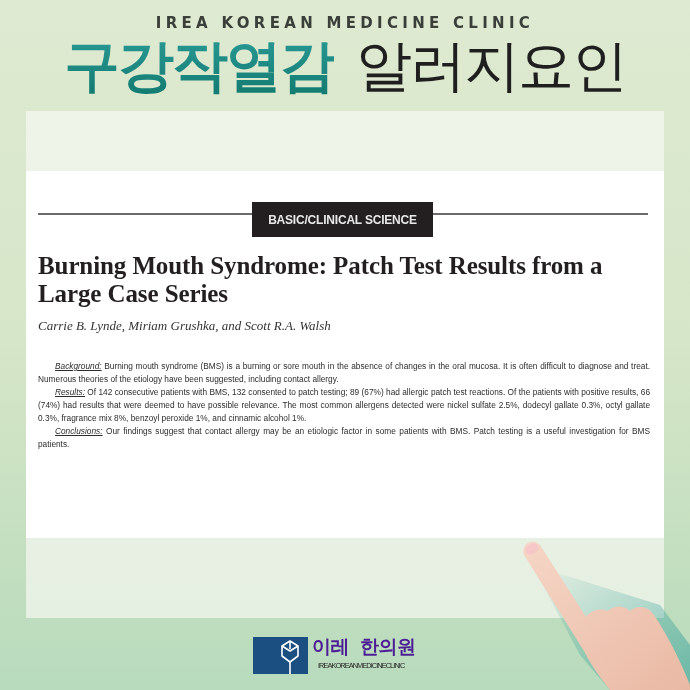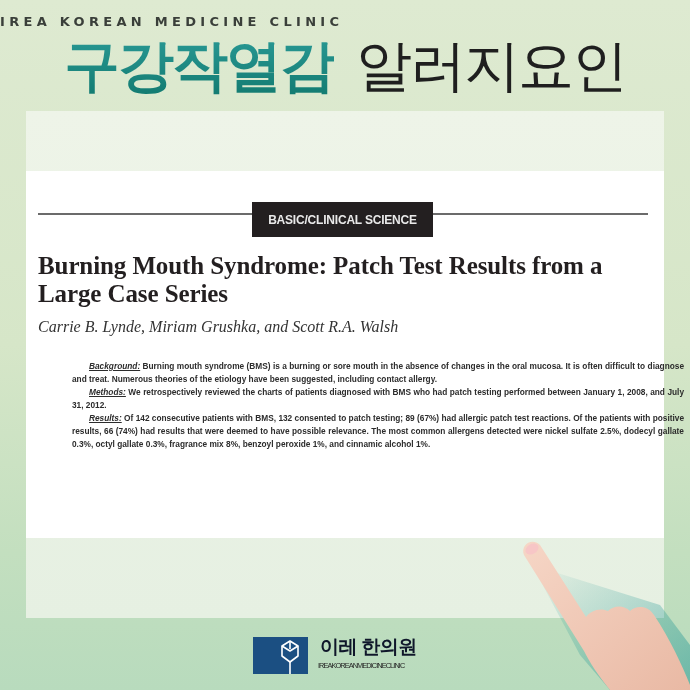--- a/index.html
+++ b/index.html
@@ -4,21 +4,21 @@
 <style>
   * { margin: 0; padding: 0; box-sizing: border-box; }
   html, body { width: 690px; height: 690px; overflow: hidden; }
   body {
     position: relative;
     background: linear-gradient(180deg, #deead1 0%, #d6e6c8 50%, #c3dfbf 80%, #b8dbbd 100%);
     font-family: "Liberation Sans", sans-serif;
   }
   .subtitle {
     position: absolute; top: 14px; left: 0; width: 690px;
-    text-align: left; font-size: 13px; letter-spacing: 4.3px;
+    text-align: center; font-size: 15px; letter-spacing: 4.3px;
     color: #3a3f3a; font-weight: bold;
     font-family: "DejaVu Sans", sans-serif;
   }
   .main-title {
     position: absolute; top: 30px; left: 0; width: 690px;
     text-align: center; font-size: 56px; line-height: 72px;
     font-family: "DejaVu Sans", sans-serif; letter-spacing: -2px;
     white-space: nowrap;
   }
   .main-title .teal {
@@ -51,46 +51,45 @@
     font-family: "Liberation Sans", sans-serif;
   }
   .paper-title {
     position: absolute; left: 38px; top: 252px; width: 620px;
     font-family: "Liberation Serif", serif; font-weight: bold;
     font-size: 25px; line-height: 28px; color: #231f20; letter-spacing: -0.1px;
   }
   .authors {
     position: absolute; left: 38px; top: 318px;
     font-family: "Liberation Serif", serif; font-style: italic;
-    font-size: 16px; color: #333;
+    font-size: 13px; color: #333;
   }
   .abstract {
     position: absolute; left: 38px; top: 360px; width: 612px;
-    font-family: "Liberation Sans", sans-serif; font-weight: bold;
+    font-family: "Liberation Sans", sans-serif; font-weight: normal;
     font-size: 8.3px; line-height: 13px; color: #2c2c2c;
     text-align: justify;
-    margin-left: 34px;
   }
   .abstract p { text-indent: 17px; }
   .abstract .label {
     font-style: italic; text-decoration: underline; text-underline-offset: 1px;
   }
 
   .hand {
     position: absolute; left: 520px; top: 535px; width: 170px; height: 155px;
   }
 
   .logo-box {
     position: absolute; left: 253px; top: 637px; width: 55px; height: 37px;
     background: #1b4f82;
   }
   .logo-kr {
-    position: absolute; left: 320px; top: 634px;
-    font-family: Liberation Serif, serif; font-weight: bold;
-    font-size: 19px; color: #0f172a; letter-spacing: -0.5px;
+    position: absolute; left: 312px; top: 634px;
+    font-family: Liberation Mono, monospace; font-weight: bold;
+    font-size: 19px; color: #4c1d95; letter-spacing: -0.5px;
   }
   .logo-en {
     position: absolute; left: 318px; top: 661px;
     font-family: "Liberation Sans", sans-serif;
     font-size: 8px; color: #222; letter-spacing: -1px; transform: scaleX(0.92);
     transform-origin: left center;
   }
 </style>
 </head>
 <body>
@@ -103,22 +102,22 @@
 
 <div class="rule left"></div>
 <div class="rule right"></div>
 <div class="badge">BASIC/CLINICAL SCIENCE</div>
 
 <div class="paper-title">Burning Mouth Syndrome: Patch Test Results from a Large Case Series</div>
 <div class="authors">Carrie B. Lynde, Miriam Grushka, and Scott R.A. Walsh</div>
 
 <div class="abstract">
   <p><span class="label">Background:</span><span> Burning mouth syndrome (BMS) is a burning or sore mouth in the absence of changes in the oral mucosa. It is often difficult to diagnose and treat. Numerous theories of the etiology have been suggested, including contact allergy.</span></p>
-  <p><span class="label">Methods:</span><span> We retrospectively reviewed the charts of patients diagnosed with BMS who had patch testing performed between January 1, 2008, and July 31, 2012.</span></p>
   <p><span class="label">Results:</span><span> Of 142 consecutive patients with BMS, 132 consented to patch testing; 89 (67%) had allergic patch test reactions. Of the patients with positive results, 66 (74%) had results that were deemed to have possible relevance. The most common allergens detected were nickel sulfate 2.5%, dodecyl gallate 0.3%, octyl gallate 0.3%, fragrance mix 8%, benzoyl peroxide 1%, and cinnamic alcohol 1%.</span></p>
+  <p><span class="label">Conclusions:</span><span> Our findings suggest that contact allergy may be an etiologic factor in some patients with BMS. Patch testing is a useful investigation for BMS patients.</span></p>
 </div>
 
 <svg class="hand" viewBox="0 0 170 155" xmlns="http://www.w3.org/2000/svg">
   <defs>
     <linearGradient id="skin" x1="0" y1="0" x2="1" y2="1">
       <stop offset="0" stop-color="#f6d6c6"></stop>
       <stop offset="1" stop-color="#e9b9a4"></stop>
     </linearGradient>
     <linearGradient id="shadow" x1="0" y1="0" x2="1" y2="1">
       <stop offset="0" stop-color="#2a9a96" stop-opacity="0.0"></stop>

